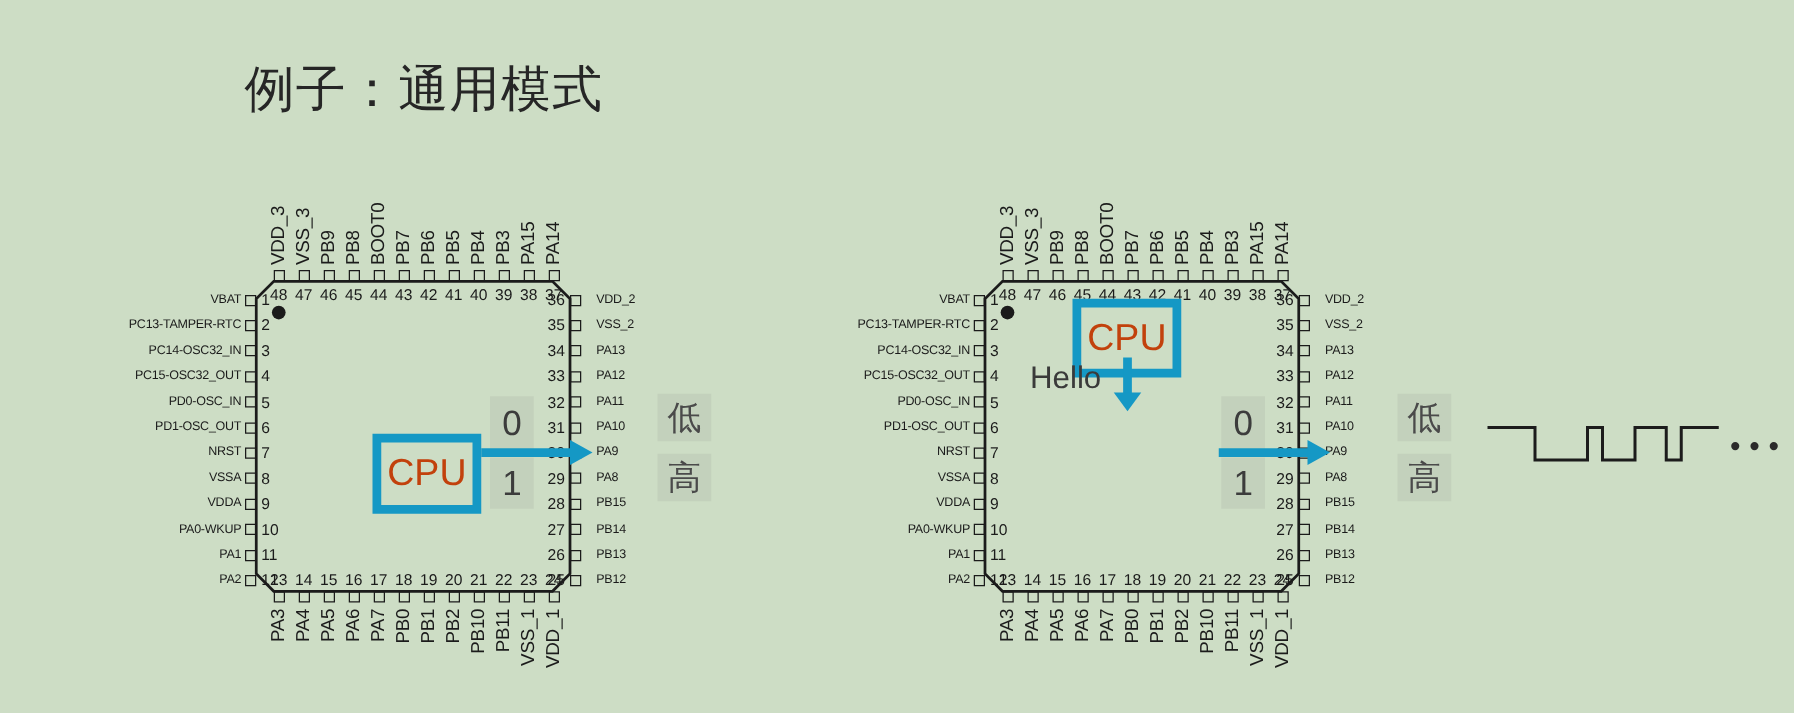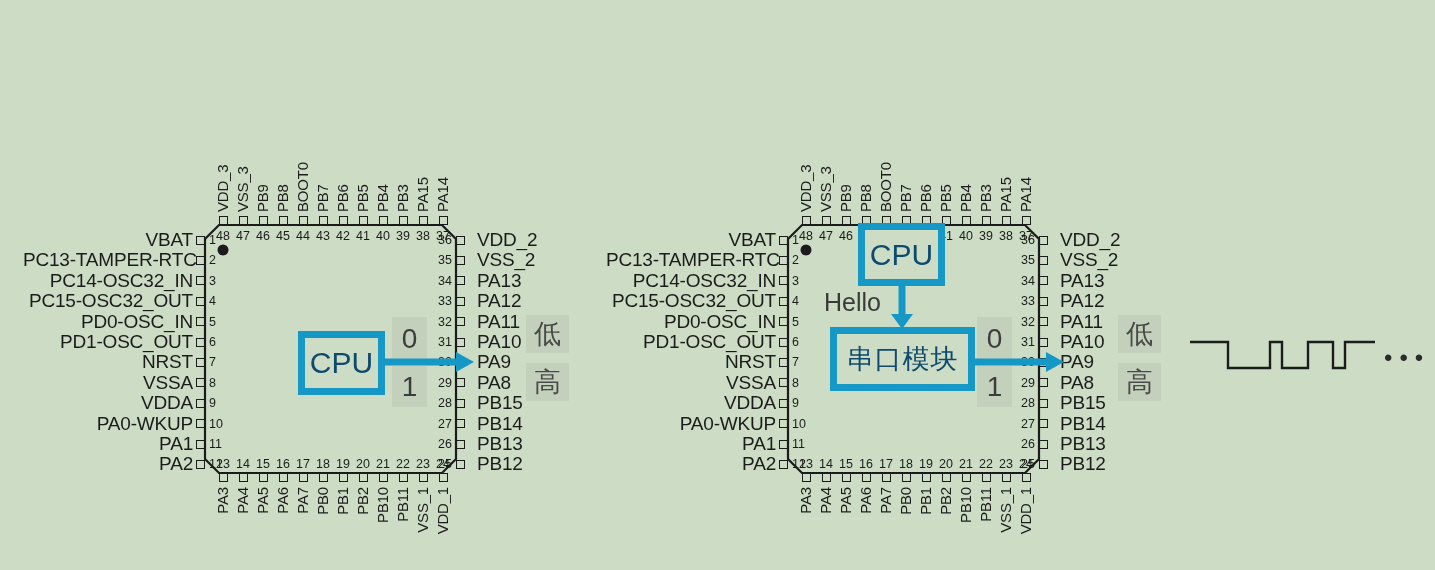--- a/index.html
+++ b/index.html
@@ -4,31 +4,31 @@
 <style>
   html,body{margin:0;padding:0;}
   body{width:1435px;height:570px;overflow:hidden;background:var(--bg,#cdddc5);
        font-family:"Liberation Sans","DejaVu Sans",sans-serif;}
   #slide{position:relative;width:1435px;height:570px;}
   .title{position:absolute;top:44px;width:400px;text-align:center;font-size:40px;
          color:#262626;letter-spacing:1px;white-space:nowrap;z-index:3;}
   #title-left{left:139px;}
   #title-right{left:702px;}
   .num{position:absolute;font-size:12.5px;color:var(--ink,#1b1b1b);z-index:2;line-height:14px;}
-  .plabel{position:absolute;font-size:19px;color:var(--ink,#1b1b1b);z-index:2;line-height:18px;
+  .plabel{position:absolute;font-size:10px;color:var(--ink,#1b1b1b);z-index:2;line-height:18px;
           letter-spacing:-0.2px;white-space:nowrap;}
   .vlab{position:absolute;width:140px;height:16px;line-height:16px;font-size:15px;
         color:var(--ink,#1b1b1b);transform:rotate(-90deg);white-space:nowrap;z-index:2;
         letter-spacing:-0.2px;}
   .sq{position:absolute;width:9px;height:9px;border:1.5px solid var(--ink,#1b1b1b);
       box-sizing:border-box;z-index:2;background:transparent;}
   .chipsvg{position:absolute;z-index:1;}
   .cyanbox{position:absolute;border:7px solid var(--accent,#1598c5);background:var(--bg,#cdddc5);
            box-sizing:border-box;display:flex;align-items:center;justify-content:center;
-           color:#0c4a6e;z-index:5;white-space:nowrap;}
+           color:#c2410c;z-index:5;white-space:nowrap;margin-top:16px;}
   #cpu-left{left:298px;top:331px;width:87px;height:64px;font-size:30px;}
   #cpu-right{left:858px;top:223px;width:87px;height:63px;font-size:30px;}
   #serial-box{left:830px;top:327px;width:145px;height:64px;font-size:27px;letter-spacing:1px;}
   .badge{position:absolute;background:var(--badge,#c3d1bc);display:flex;align-items:center;
          justify-content:center;z-index:4;}
   .bit{width:35px;height:43px;font-size:28px;color:#3c3c3c;}
   .bit.one{height:41px;}
   .lvl{width:43px;height:38px;font-size:27px;color:#4a4a4a;}
   #bit0-left{left:392px;top:317px;}
   #bit1-left{left:392px;top:366px;}
@@ -40,20 +40,21 @@
   #high-right{left:1118px;top:363px;}
   #hello{position:absolute;left:824px;top:288px;font-size:25px;color:#3a3a3a;z-index:6;}
   #ellipsis{position:absolute;left:1384px;top:346px;font-size:24px;letter-spacing:7px;
             color:#2b2b2b;z-index:6;line-height:24px;}
   #overlay{position:absolute;left:0;top:0;z-index:10;pointer-events:none;}
 </style>
 </head>
 <body>
 
 <div id="slide">
+  <div class="title" id="title-left">例子：通用模式</div>
 
   <div id="chip-layer">
       <svg width="258" height="256" class="chipsvg" style="left: 202px; top: 222px;">
         <polygon points="17,3 240,3 254,17 254,237 240,251 17,251 3,237 3,17" fill="none" stroke="#1b1b1b" stroke-width="2.2"></polygon>
         <circle cx="21" cy="28" r="5.5" fill="#1b1b1b"></circle>
       </svg>
       <div class="sq" style="left: 218.5px; top: 216px;"></div>
       <div class="num" style="left: 210px; top: 229px; width: 26px; text-align: center;">48</div>
       <div class="vlab" style="left: 153px; top: 134px; text-align: left;">VDD_3</div>
       <div class="sq" style="left: 238.5px; top: 216px;"></div>
@@ -342,21 +343,20 @@
       <div class="sq" style="left: 1039px; top: 439.5px;"></div>
       <div class="num" style="left: 1009px; top: 437px; width: 26px; text-align: right;">26</div>
       <div class="plabel" style="left: 1060px; top: 435px; width: 120px;">PB13</div>
       <div class="sq" style="left: 1039px; top: 459.9px;"></div>
       <div class="num" style="left: 1009px; top: 457.4px; width: 26px; text-align: right;">25</div>
       <div class="plabel" style="left: 1060px; top: 455.4px; width: 120px;">PB12</div>
     </div>
 
   <div class="cyanbox" id="cpu-left">CPU</div>
   <div class="cyanbox" id="cpu-right">CPU</div>
-  <div class="cyanbox" id="serial-box">串口模块</div>
   <div id="hello">Hello</div>
 
   <div class="badge bit" id="bit0-left">0</div>
   <div class="badge bit one" id="bit1-left">1</div>
   <div class="badge lvl" id="low-left">低</div>
   <div class="badge lvl" id="high-left">高</div>
 
   <div class="badge bit" id="bit0-right">0</div>
   <div class="badge bit one" id="bit1-right">1</div>
   <div class="badge lvl" id="low-right">低</div>

